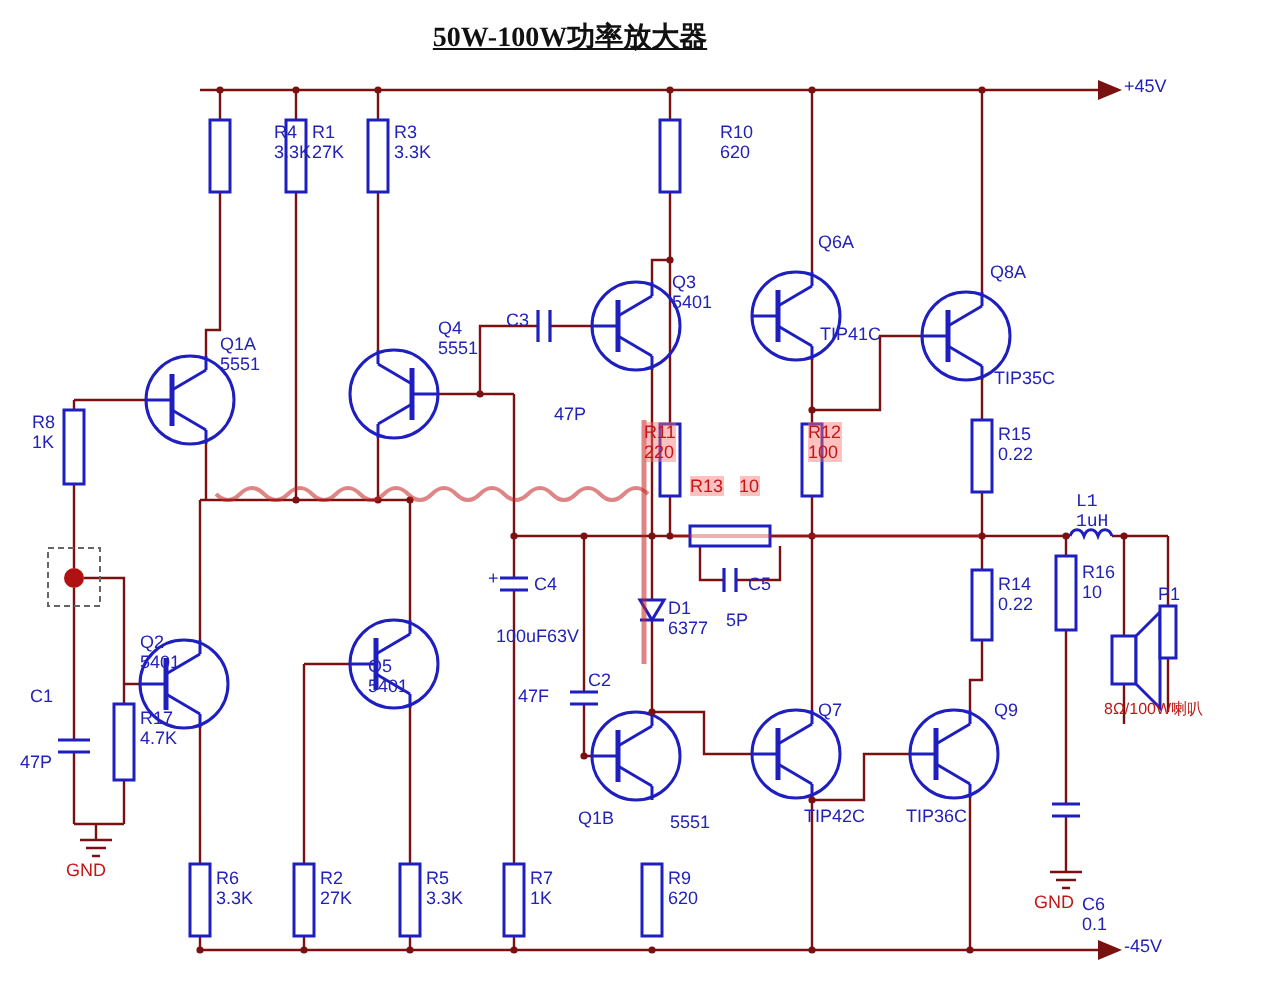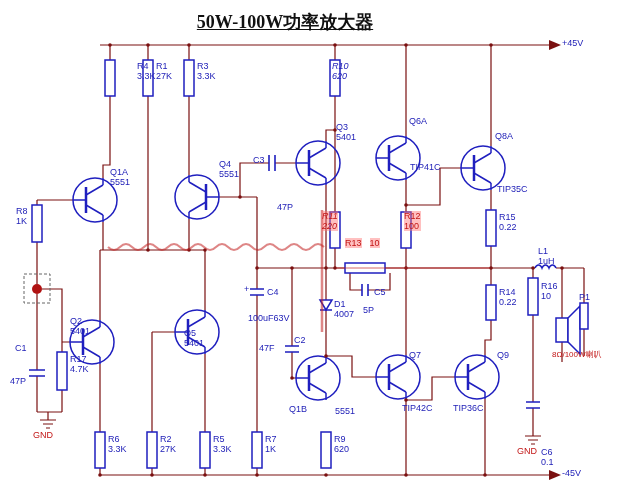--- a/index.html
+++ b/index.html
@@ -1,20 +1,20 @@
 <!DOCTYPE html>
 <html><head>
 <meta charset="utf-8">
 <style>
   html,body{margin:0;padding:0;background:#fff;}
   .schematic{position:relative;width:632px;height:500px;background:#fff;
              font-family:"Liberation Sans",sans-serif;overflow:hidden;}
   .schematic svg{position:absolute;left:0;top:0;}
   .title{position:absolute;left:0;top:10px;width:570px;text-align:center;
-         font-family:"Liberation Serif",serif;font-weight:bold;font-size:18px;
+         font-family:"Liberation Serif",serif;font-weight:bold;font-size:14px;
          color:#111;text-decoration:underline;}
   .lbl{position:absolute;font-size:9px;line-height:10px;color:#2222b8;white-space:nowrap;}
   .lbl span{display:block;}
   .lbl.inline span{display:inline;margin-right:8px;}
   .red{color:#c21616;}
   .hl span{background:rgba(255,115,115,.45);}
   .small{font-size:8px;}
 </style>
 </head>
 <body>
@@ -180,29 +180,29 @@
       <span>3.3K</span>
     </div>
   <div class="lbl" style="left:156px;top:61px;">
       <span>R1</span>
       <span>27K</span>
     </div>
   <div class="lbl" style="left:197px;top:61px;">
       <span>R3</span>
       <span>3.3K</span>
     </div>
-  <div class="lbl" style="left:332px;top:61px;font-style:italic;">
+  <div class="lbl" style="left:360px;top:61px;">
       <span>R10</span>
       <span>620</span>
     </div>
   <div class="lbl" style="left:16px;top:206px;">
       <span>R8</span>
       <span>1K</span>
     </div>
-  <div class="lbl red hl" style="left:322px;top:211px;font-style:italic;">
+  <div class="lbl red hl" style="left:322px;top:211px;">
       <span>R11</span>
       <span>220</span>
     </div>
   <div class="lbl red hl" style="left:404px;top:211px;">
       <span>R12</span>
       <span>100</span>
     </div>
   <div class="lbl red hl inline" style="left:345px;top:238px;"><span>R13</span><span>10</span></div>
   <div class="lbl" style="left:499px;top:212px;">
       <span>R15</span>
@@ -242,21 +242,21 @@
     </div>
 
   <div class="lbl" style="left:110px;top:167px;">
       <span>Q1A</span>
       <span>5551</span>
     </div>
   <div class="lbl" style="left:219px;top:159px;">
       <span>Q4</span>
       <span>5551</span>
     </div>
-  <div class="lbl" style="left:336px;top:122px;">
+  <div class="lbl" style="left:336px;top:136px;">
       <span>Q3</span>
       <span>5401</span>
     </div>
   <div class="lbl" style="left:70px;top:316px;">
       <span>Q2</span>
       <span>5401</span>
     </div>
   <div class="lbl" style="left:184px;top:290px;margin-top:38px;">
       <span>Q5</span>
       <span>5401</span>
@@ -324,23 +324,23 @@
     </div>
   <div class="lbl" style="left:259px;top:343px;">
       <span>47F</span>
     </div>
   <div class="lbl" style="left:541px;top:399px;margin-top:48px;">
       <span>C6</span>
       <span>0.1</span>
     </div>
   <div class="lbl" style="left:334px;top:299px;">
       <span>D1</span>
-      <span>4007</span>
-    </div>
-  <div class="lbl" style="left:538px;top:246px;">
+      <span>6377</span>
+    </div>
+  <div class="lbl" style="left:538px;top:246px;font-family:Liberation Mono, monospace;">
       <span>L1</span>
       <span>1uH</span>
     </div>
 
   <div class="lbl red small" style="left:552px;top:350px;">
       <span>8Ω/100W喇叭</span>
     </div>
   <div class="lbl" style="left:579px;top:292px;">
       <span>P1</span>
     </div>

